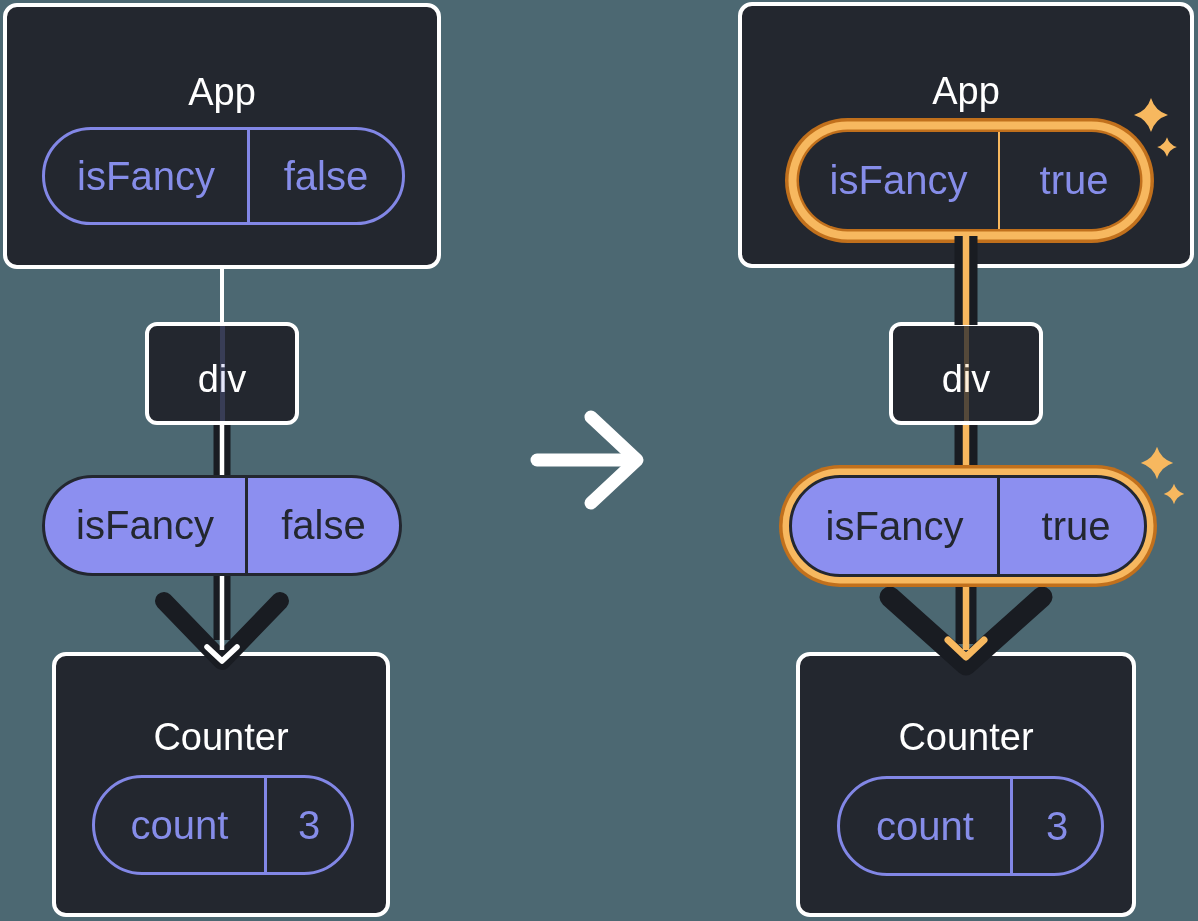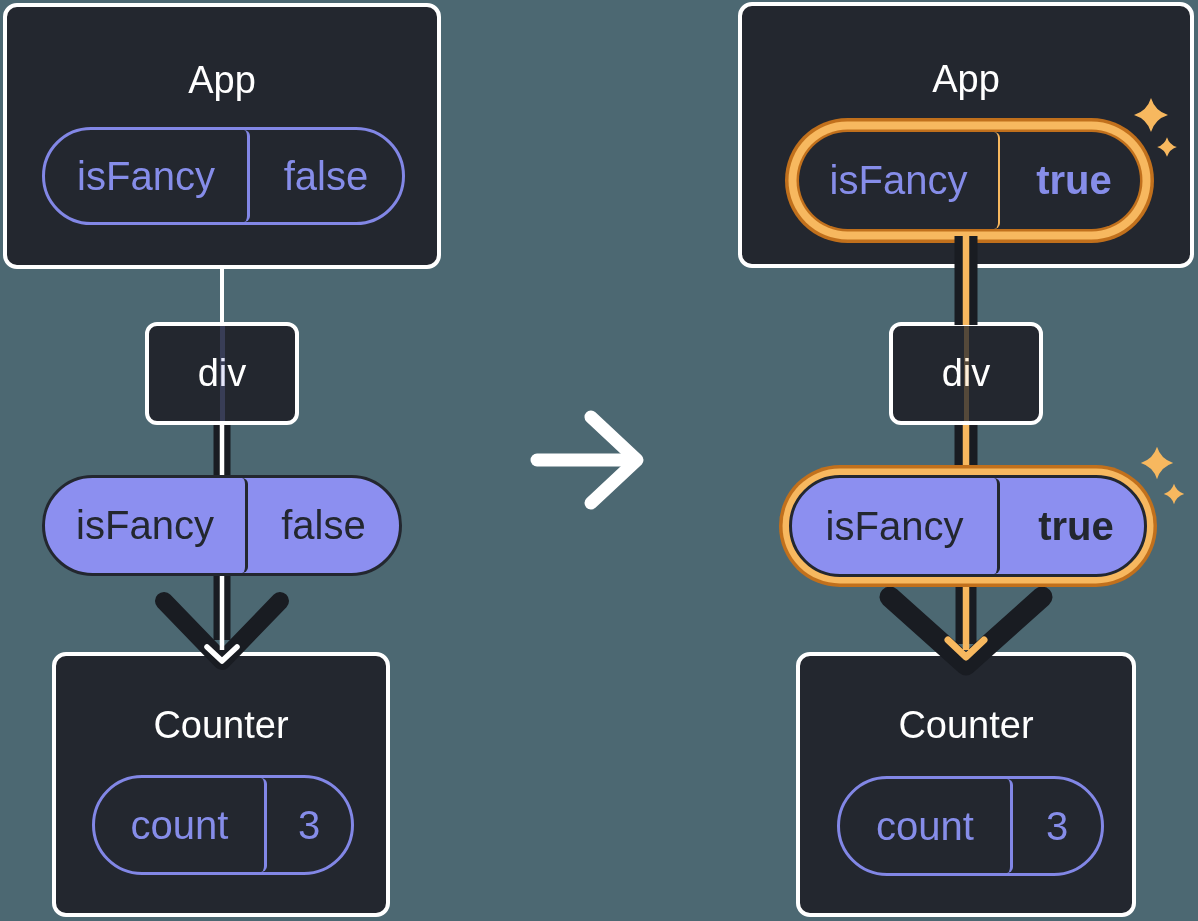--- a/index.html
+++ b/index.html
@@ -19,48 +19,48 @@
   .over{z-index:3}
   .pill-float{z-index:4}
 
   .box{
     position:absolute;background:var(--box-fill);
     border:4px solid var(--box-border);border-radius:14px;
     box-sizing:border-box;z-index:2;
   }
   .box-title{
     position:absolute;left:0;right:0;text-align:center;
-    color:#fff;font-size:38px;line-height:1.1;font-weight:400;
+    color:#fff;font-size:38px;line-height:1.1;font-weight:400;margin-top:12px;
   }
   .divbox{display:flex;align-items:center;justify-content:center;border-radius:12px;}
   .divbox .box-title{position:static;}
   .stripe{position:absolute;top:0;bottom:0;width:5px;left:50%;margin-left:-2.5px;}
   .stripe.cool{background:rgba(133,139,229,0.22);}
   .stripe.warm{background:rgba(247,184,95,0.24);}
 
   .pill{
     position:absolute;box-sizing:border-box;border-radius:70px;
     display:flex;align-items:stretch;overflow:hidden;
   }
   .pill .cell{
     display:flex;align-items:center;justify-content:center;
-    font-size:40px;box-sizing:border-box;border-radius:6px;
+    font-size:40px;box-sizing:border-box;
   }
   .pill .cell.value{flex:1;}
   .pill-outline{
     border:3px solid var(--purple-outline);background:transparent;
   }
   .pill-outline .cell{color:var(--purple-text);}
   .pill-outline .cell.name{border-right:3px solid var(--purple-outline);}
   .pill-filled{
     border:3px solid var(--dark-text);background:var(--purple-fill);
   }
   .pill-filled .cell{color:var(--dark-text);}
   .pill-filled .cell.name{border-right:3px solid var(--dark-text);}
-  .bold{font-weight:bold;padding-left:8px;}
+  .bold{font-weight:normal;padding-left:8px;}
 
   .ring-app{
     background:var(--box-fill);
     box-shadow:0 0 0 2.5px var(--orange-dark),
                0 0 0 10.5px var(--orange-light),
                0 0 0 14px var(--orange-dark);
   }
   .ring-app .cell{color:var(--purple-text);}
   .ring-app .cell.name{border-right:2.5px solid var(--orange-light);}
   .ring-prop{

